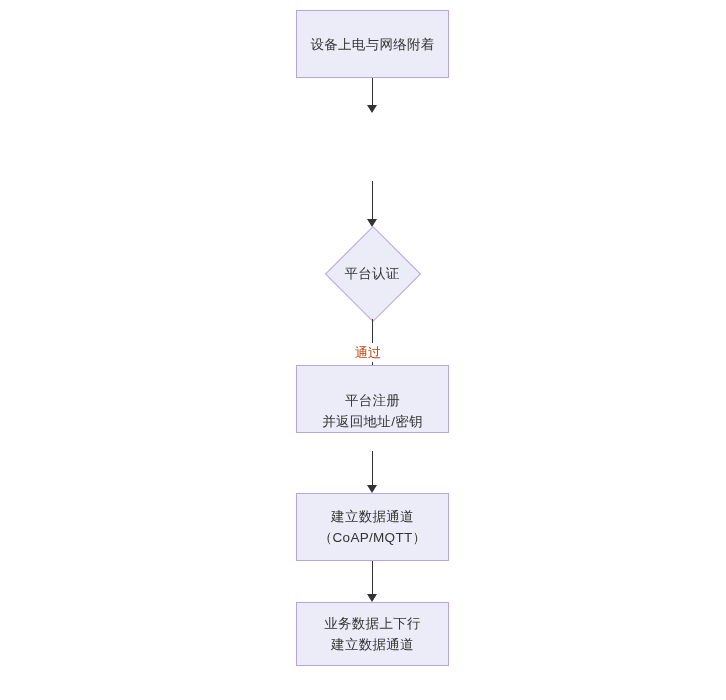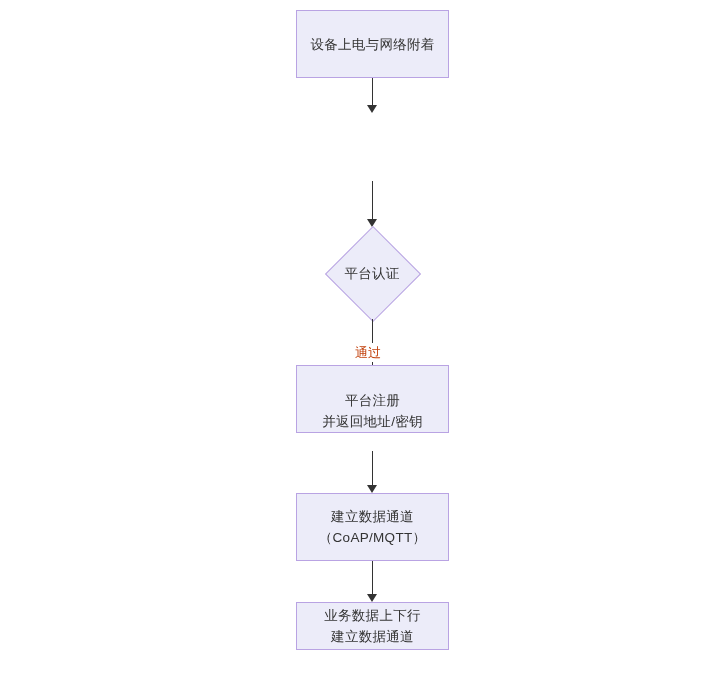--- a/index.html
+++ b/index.html
@@ -40,21 +40,21 @@
   }
   .node-box {
     left: 296px;
     width: 153px;
     height: 68px;
   }
   #node-power    { top: 10px; }
   #node-boot     { top: 113px; }
   #node-register { top: 365px; justify-content: flex-end; }
   #node-channel  { top: 493px; }
-  #node-business { top: 602px; height: 48px; align-items: center; }
+  #node-business { top: 602px; height: 64px; align-items: center; }
 
   .node-diamond {
     left: 325px;
     top: 227px;
     width: 94px;
     height: 92px;
     background: transparent;
     border: none;
   }
   .node-diamond .diamond-shape {

